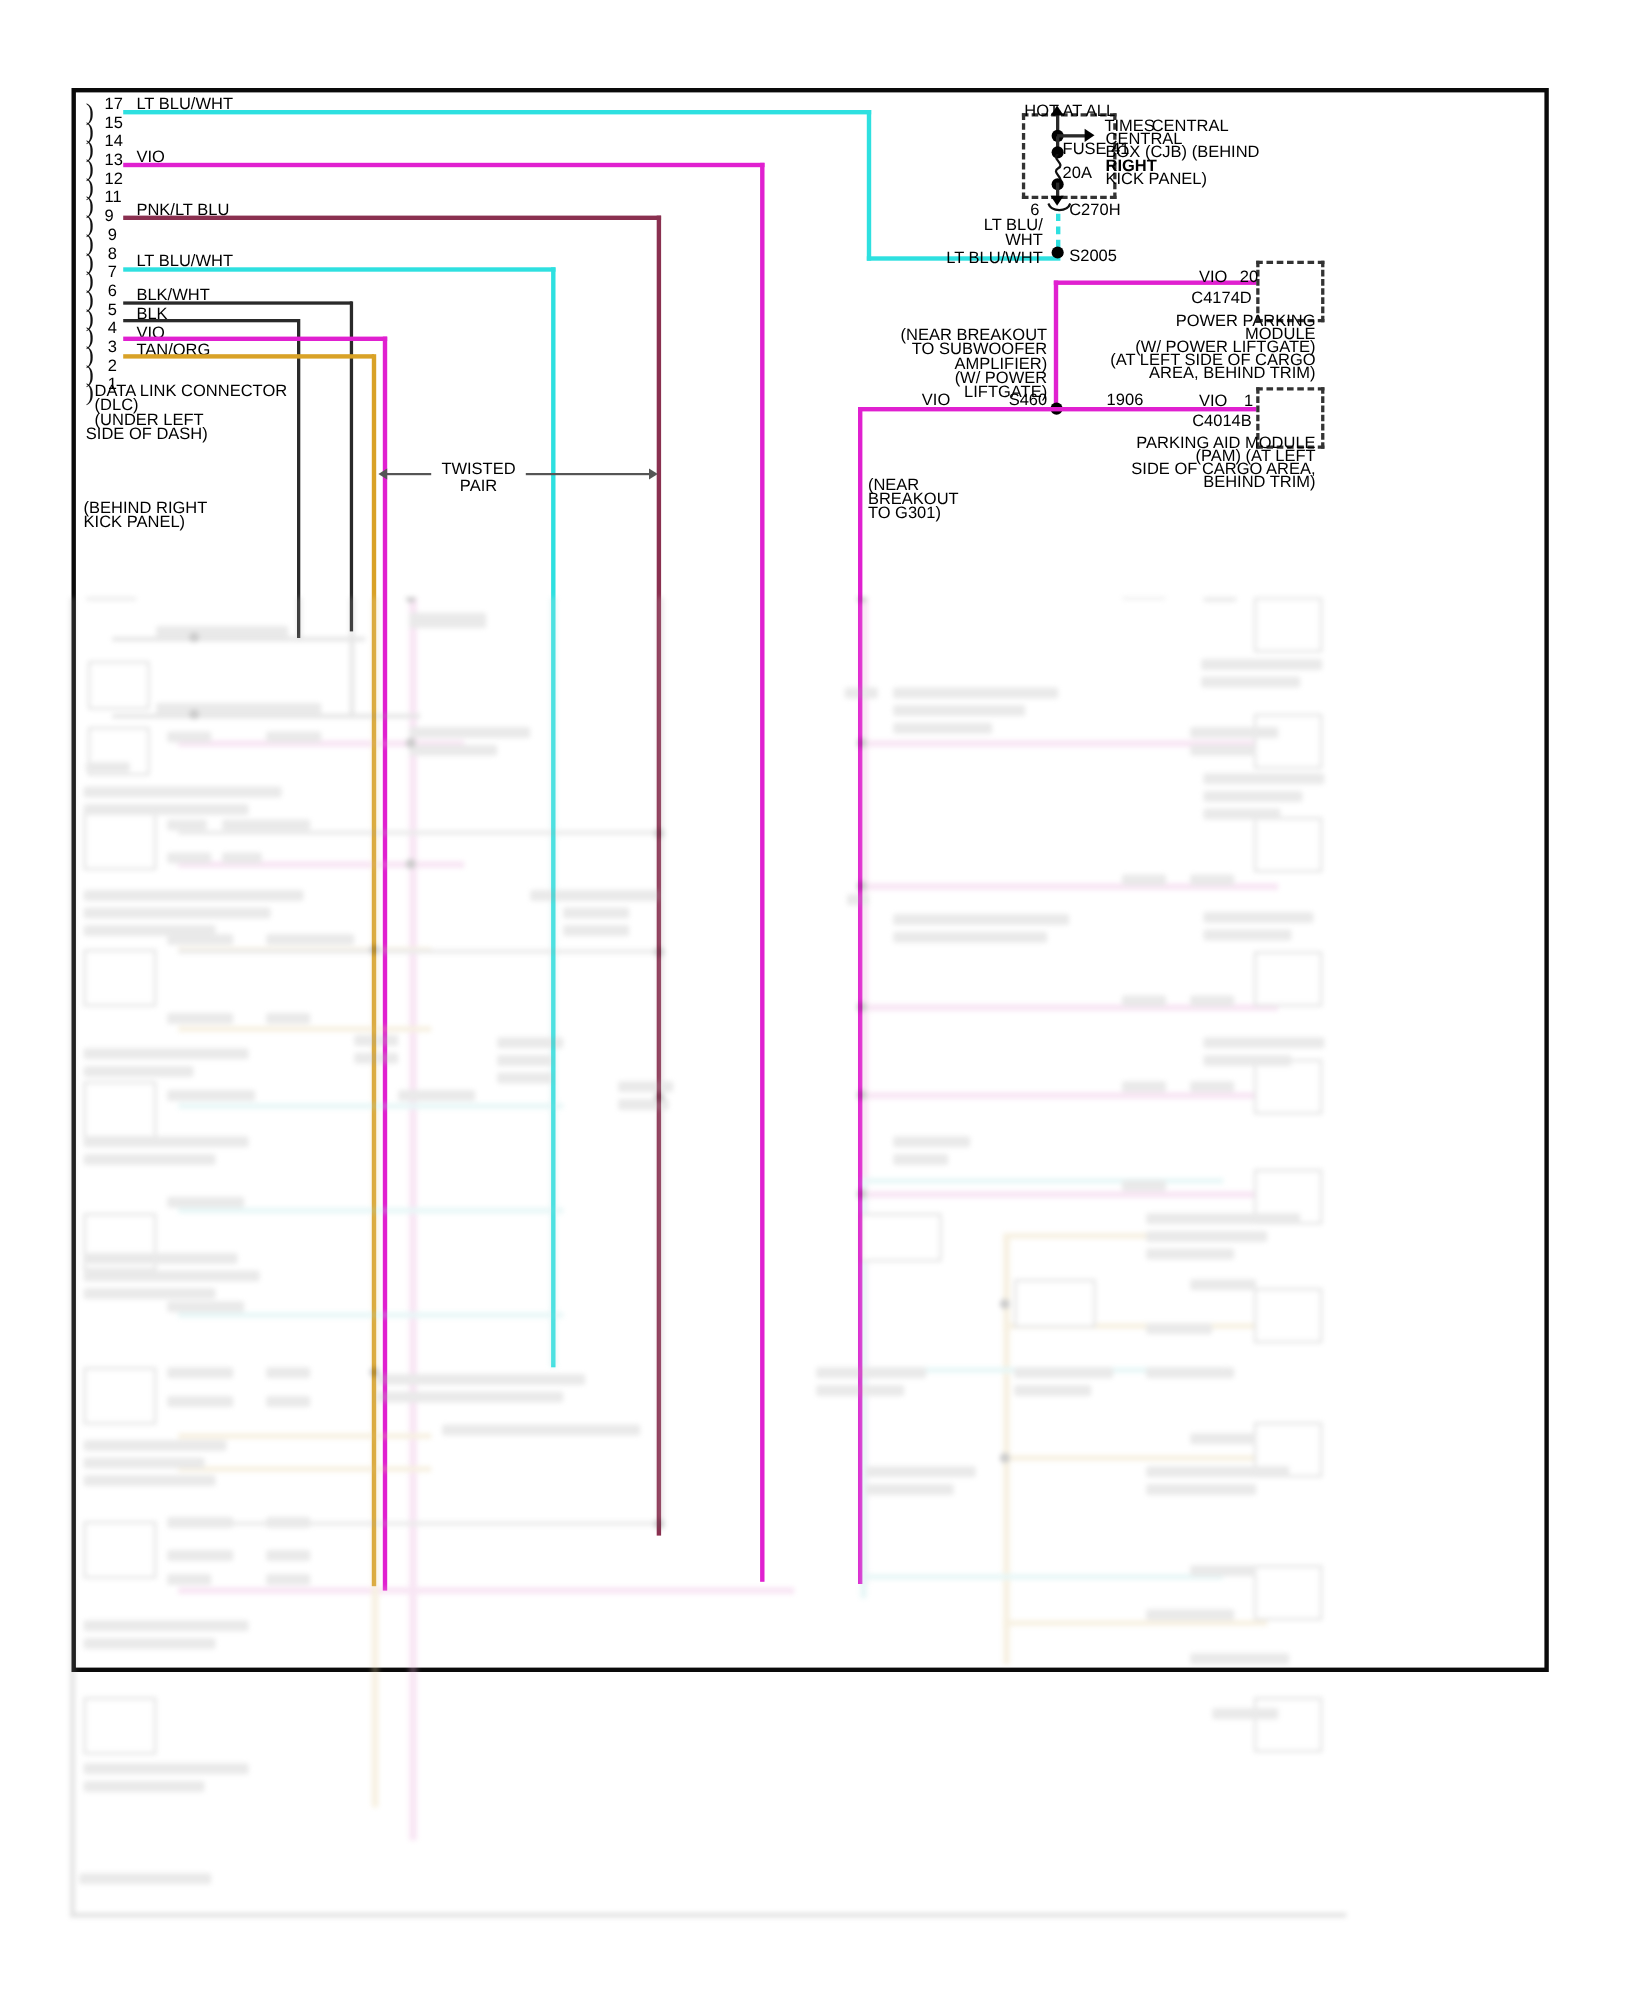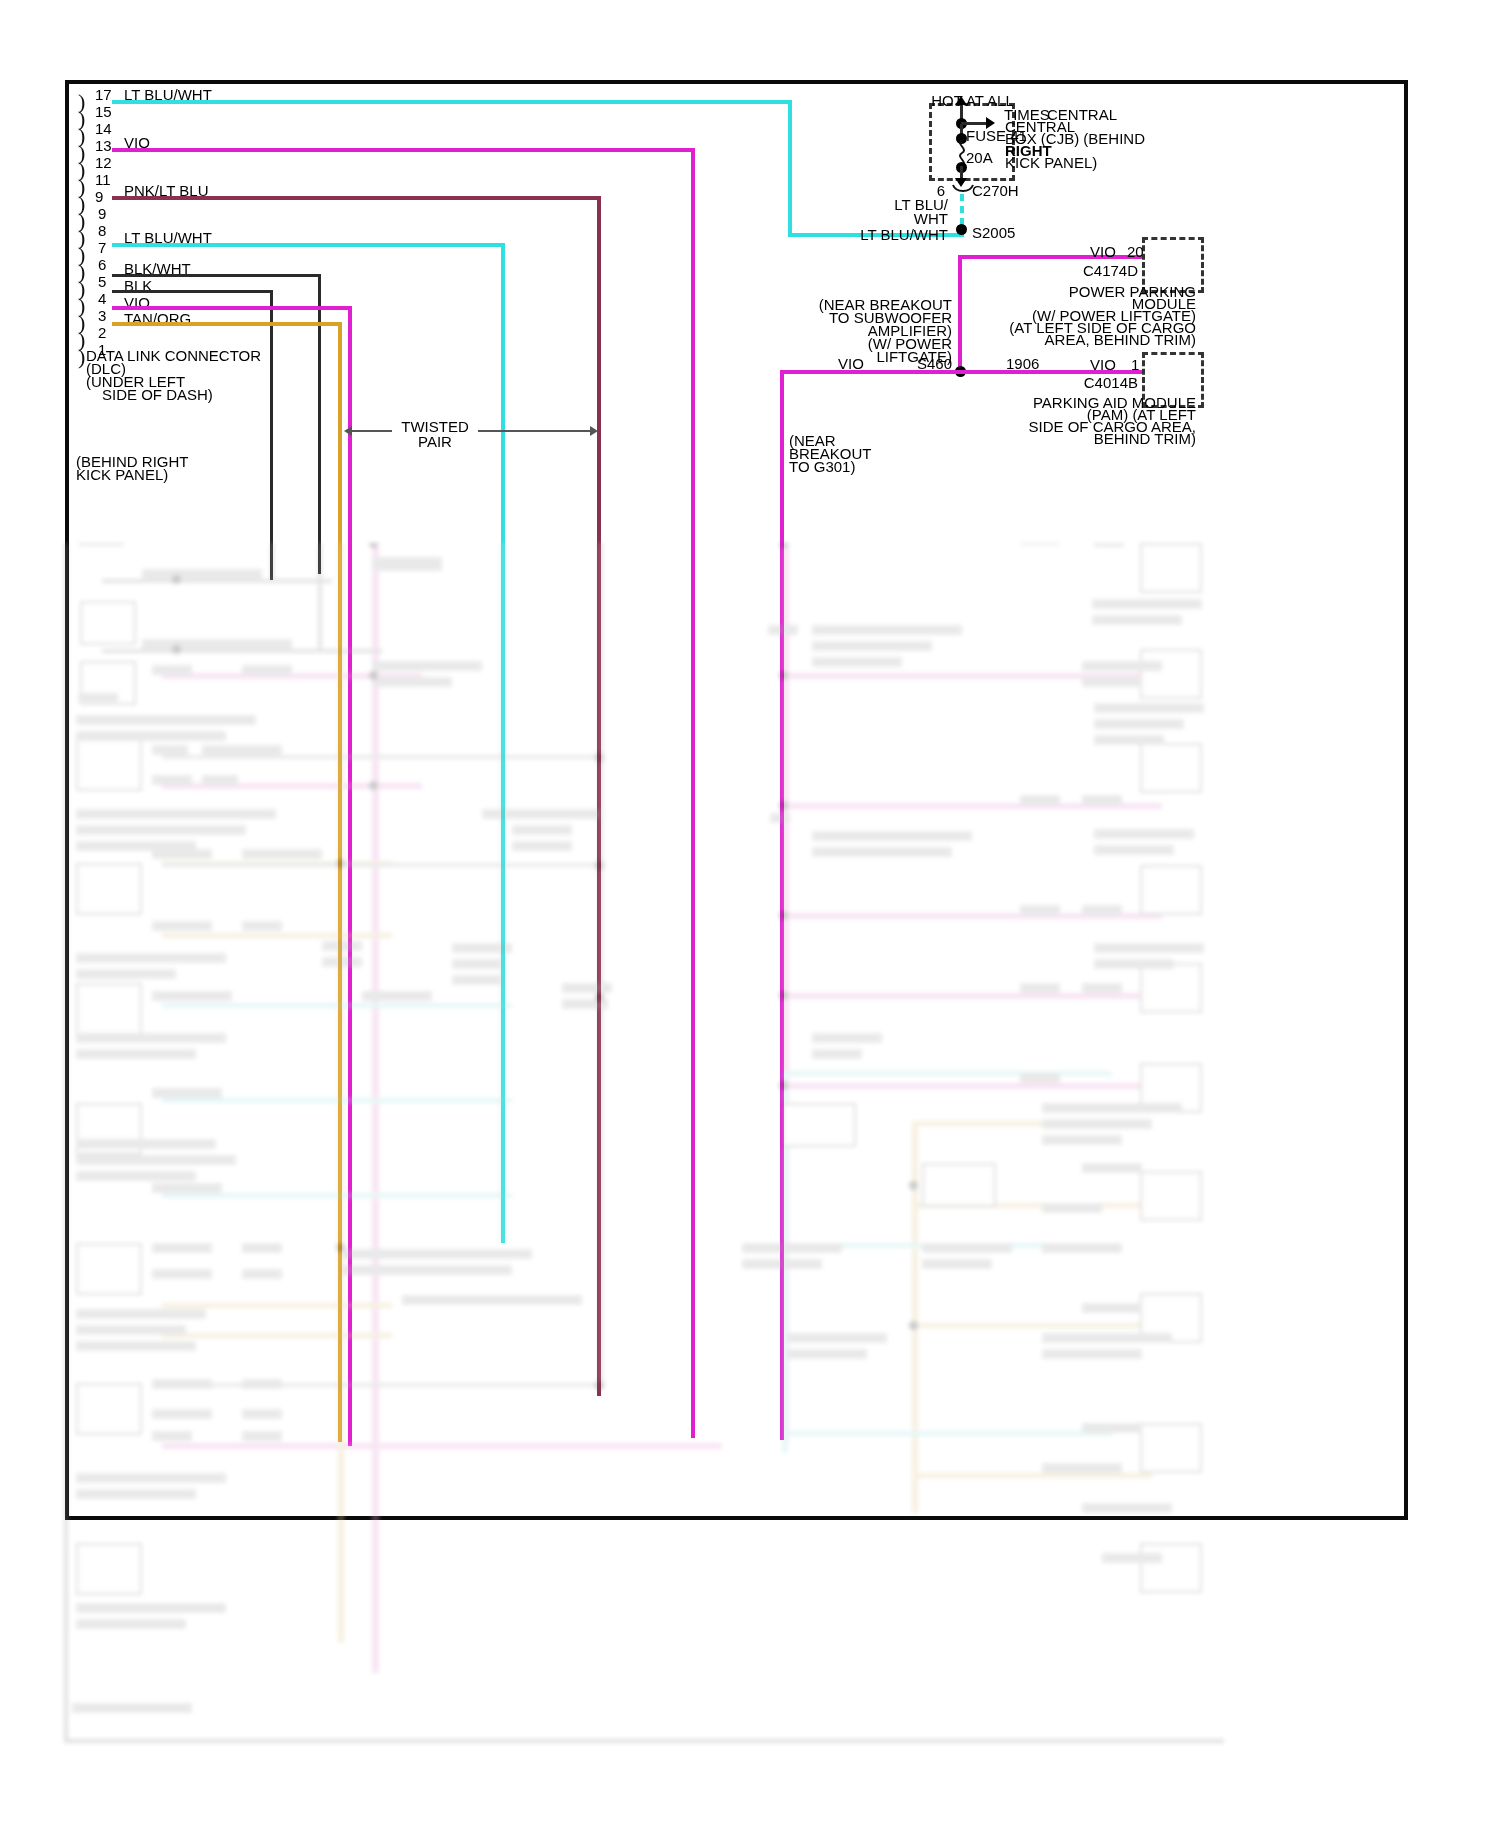--- a/index.html
+++ b/index.html
@@ -116,21 +116,21 @@
   <div class="lbl" style="left:124px;top:182px;">PNK/LT BLU</div>
   <div class="lbl" style="left:124px;top:229px;">LT BLU/WHT</div>
   <div class="lbl" style="left:124px;top:260px;">BLK/WHT</div>
   <div class="lbl" style="left:124px;top:277px;">BLK</div>
   <div class="lbl" style="left:124px;top:294px;">VIO</div>
   <div class="lbl" style="left:124px;top:310px;">TAN/ORG</div>
 
   <div class="lbl" style="left:86px;top:347px;">DATA LINK CONNECTOR</div>
   <div class="lbl" style="left:86px;top:360px;">(DLC)</div>
   <div class="lbl" style="left:86px;top:373px;">(UNDER LEFT</div>
-  <div class="lbl" style="left:102px;top:386px;text-align:right;">SIDE OF DASH)</div>
+  <div class="lbl" style="left:78px;top:386px;text-align:right;">SIDE OF DASH)</div>
 
   <div class="wire h" style="left:112px;top:100px;width:680px;background:#2ee0e0;"></div>
   <div class="wire v" style="left:788px;top:100px;height:137px;background:#2ee0e0;"></div>
   <div class="wire h" style="left:788px;top:233px;width:176px;background:#2ee0e0;"></div>
 
   <div class="wire h" style="left:112px;top:148px;width:583px;background:#e020d0;"></div>
   <div class="wire v" style="left:691px;top:148px;height:1290px;background:#e020d0;"></div>
 
   <div class="wire h" style="left:112px;top:196px;width:489px;background:#8a3050;"></div>
   <div class="wire v" style="left:597px;top:196px;height:1200px;background:#8a3050;"></div>

